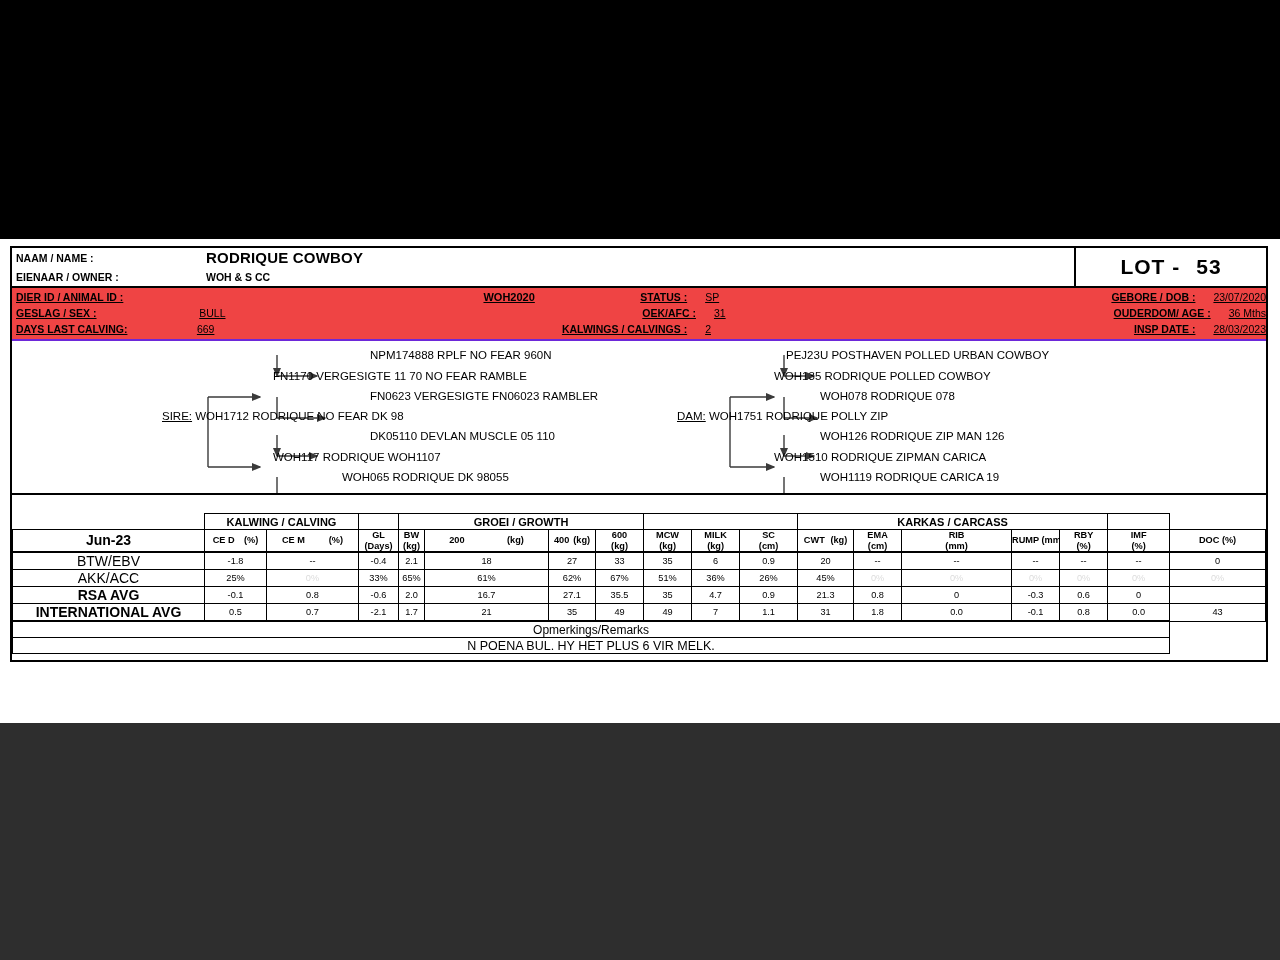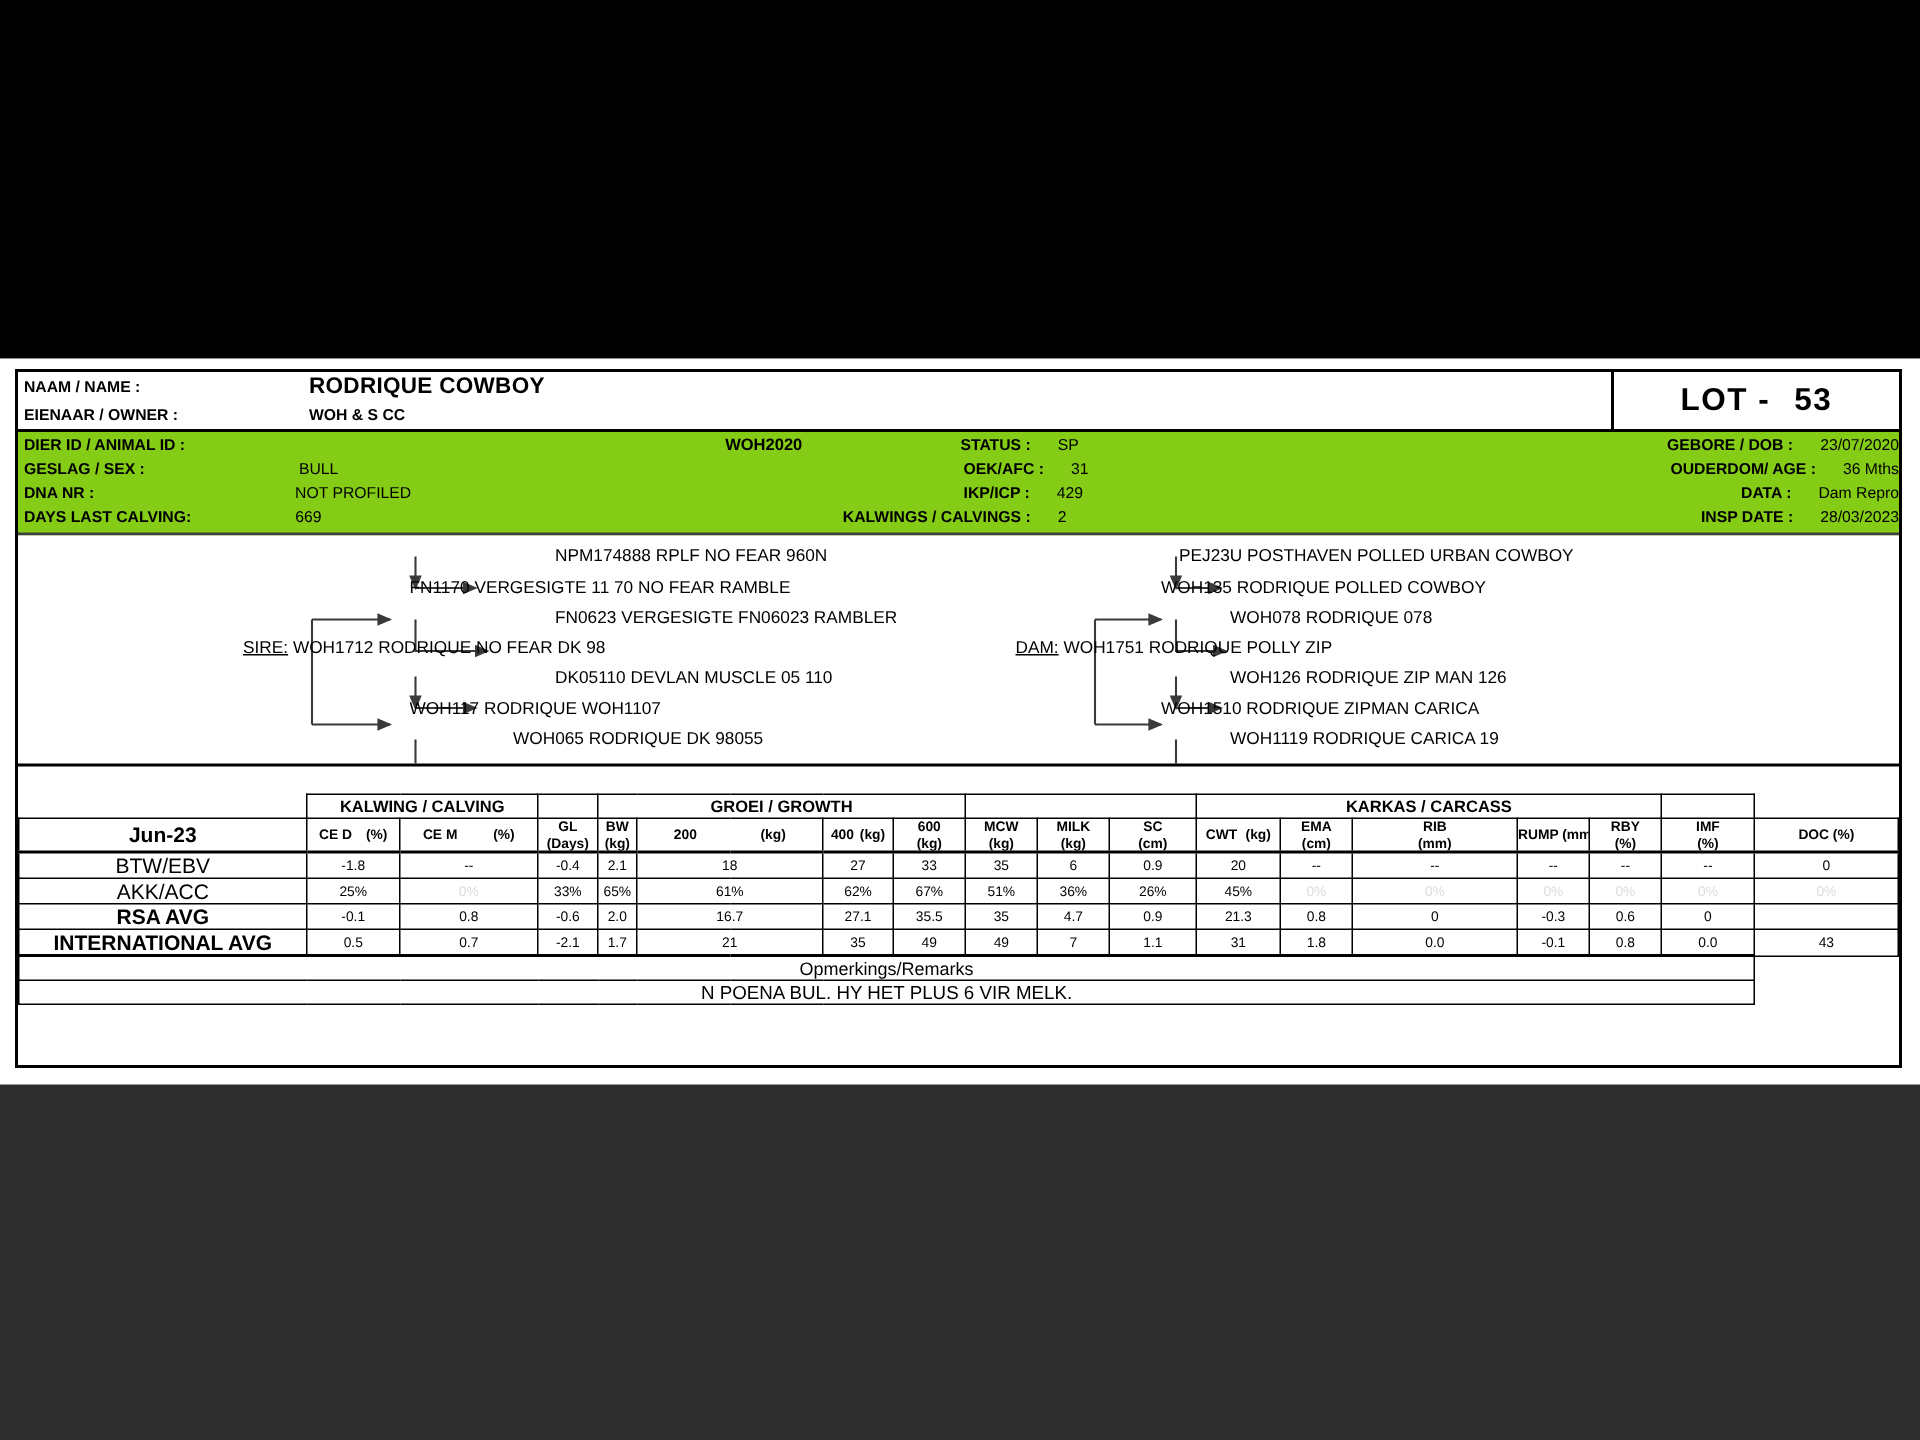--- a/index.html
+++ b/index.html
@@ -12,21 +12,21 @@
   
   #page{position:relative;width:1280px;height:960px;}
   .band{position:absolute;left:0;width:1280px;background:#000000;}
   #band-top{top:0;height:239px;}
   #band-bottom{top:723px;height:237px;background:#2e2e2e;}
   #sheet{
     position:absolute;left:0;top:239px;width:1280px;height:484px;
     background:#ffffff;
   }
   .card{
-    position:absolute;left:10px;top:7px;width:1258px;height:466px;
+    position:absolute;left:10px;top:7px;width:1258px;height:416px;
     border:2px solid #000;
     box-sizing:border-box;
     background:#fff;
   }
 
   
   .idblock{position:relative;width:100%;}
   .idtop{display:flex;border-bottom:2px solid #000;}
   .idtop-left{flex:0 0 1062px;border-right:2px solid #000;}
   .idrow{display:flex;align-items:center;height:19px;}
@@ -38,23 +38,24 @@
   .val{font-size:10.5px;color:#000;white-space:nowrap;}
   .val-big{font-size:15px;font-weight:bold;letter-spacing:.2px;}
   .lot{
     flex:1;display:flex;align-items:center;justify-content:center;
     font-size:21px;font-weight:bold;letter-spacing:1px;
   }
   .lot .lotnum{margin-left:16px;}
 
   
   .idgrey{
-    background:#84cc16;
-    border-bottom:2px solid #404040;
+    background:#ef4444;
+    border-bottom:2px solid #6d28d9;
     padding:1px 0 2px 0;
+    text-decoration:underline;
   }
   .grow{display:flex;align-items:center;height:16px;}
   .g-l1{width:190px;padding-left:4px;font-size:10.5px;font-weight:bold;white-space:nowrap;}
   .g-v1{width:355px;font-size:10.5px;white-space:nowrap;}
   .g-v1.strong{font-size:11px;font-weight:bold;text-align:right;}
   .g-l2{width:160px;text-align:right;font-size:10.5px;font-weight:bold;white-space:nowrap;}
   .g-v2{width:360px;padding-left:18px;font-size:10.5px;white-space:nowrap;}
   .g-l3{width:155px;text-align:right;font-size:10.5px;font-weight:bold;white-space:nowrap;}
   .g-v3{padding-left:18px;font-size:10.5px;white-space:nowrap;}
 
@@ -139,28 +140,20 @@
             <span class="g-l3">GEBORE / DOB :</span>
             <span class="g-v3">23/07/2020</span>
           </div>
           <div class="grow">
             <span class="g-l1">GESLAG / SEX :</span>
             <span class="g-v1">BULL</span>
             <span class="g-l2">OEK/AFC :</span>
             <span class="g-v2">31</span>
             <span class="g-l3">OUDERDOM/ AGE :</span>
             <span class="g-v3">36 Mths</span>
-          </div>
-          <div class="grow">
-            <span class="g-l1">DNA NR :</span>
-            <span class="g-v1">NOT PROFILED</span>
-            <span class="g-l2">IKP/ICP :</span>
-            <span class="g-v2">429</span>
-            <span class="g-l3">DATA :</span>
-            <span class="g-v3">Dam Repro</span>
           </div>
           <div class="grow">
             <span class="g-l1">DAYS LAST CALVING:</span>
             <span class="g-v1">669</span>
             <span class="g-l2">KALWINGS / CALVINGS :</span>
             <span class="g-v2">2</span>
             <span class="g-l3">INSP DATE :</span>
             <span class="g-v3">28/03/2023</span>
           </div>
         </div>

